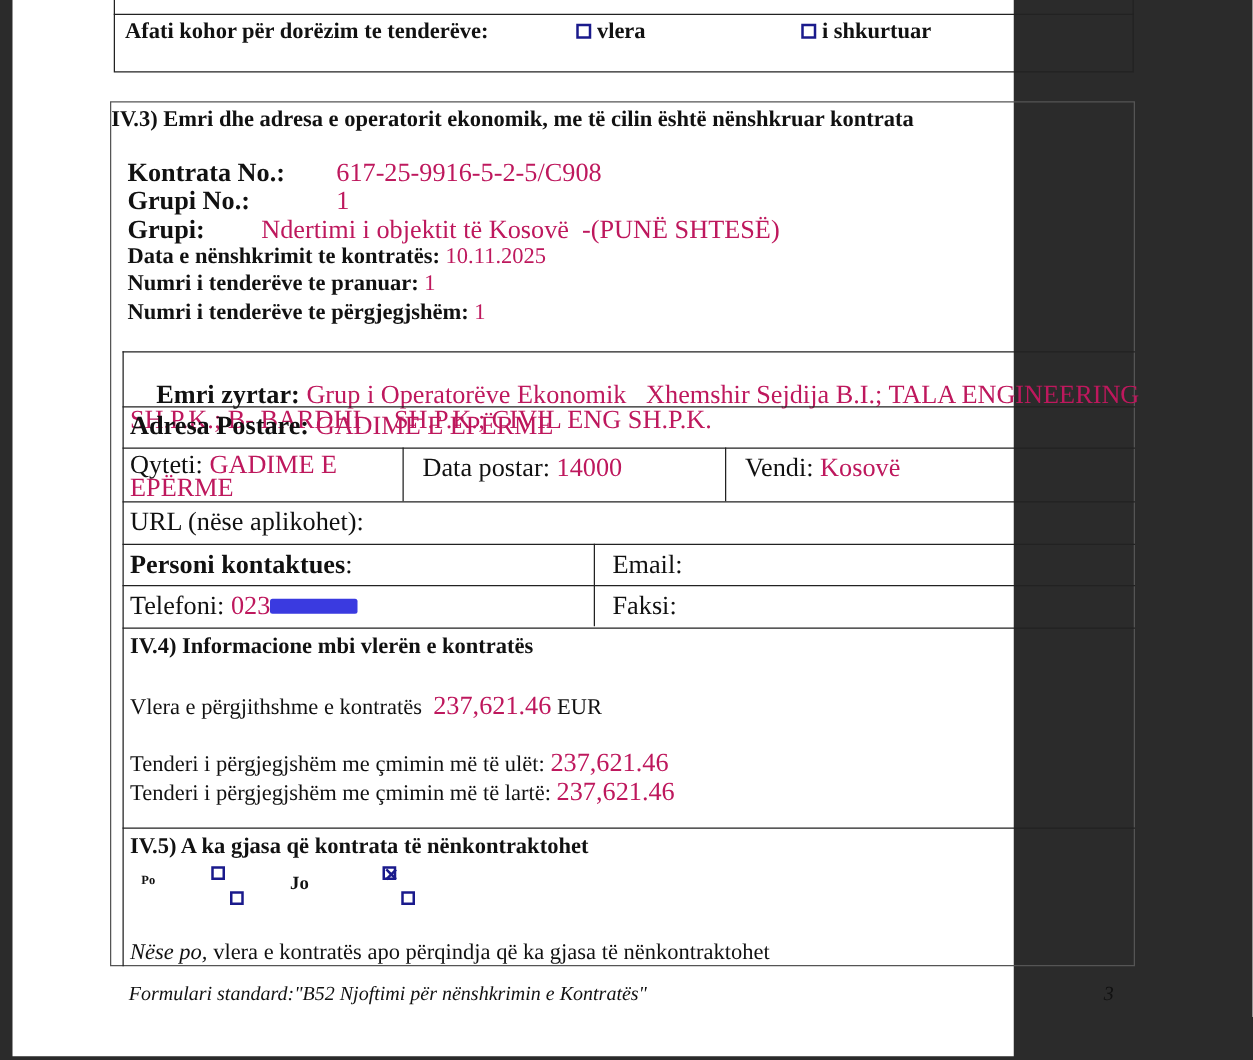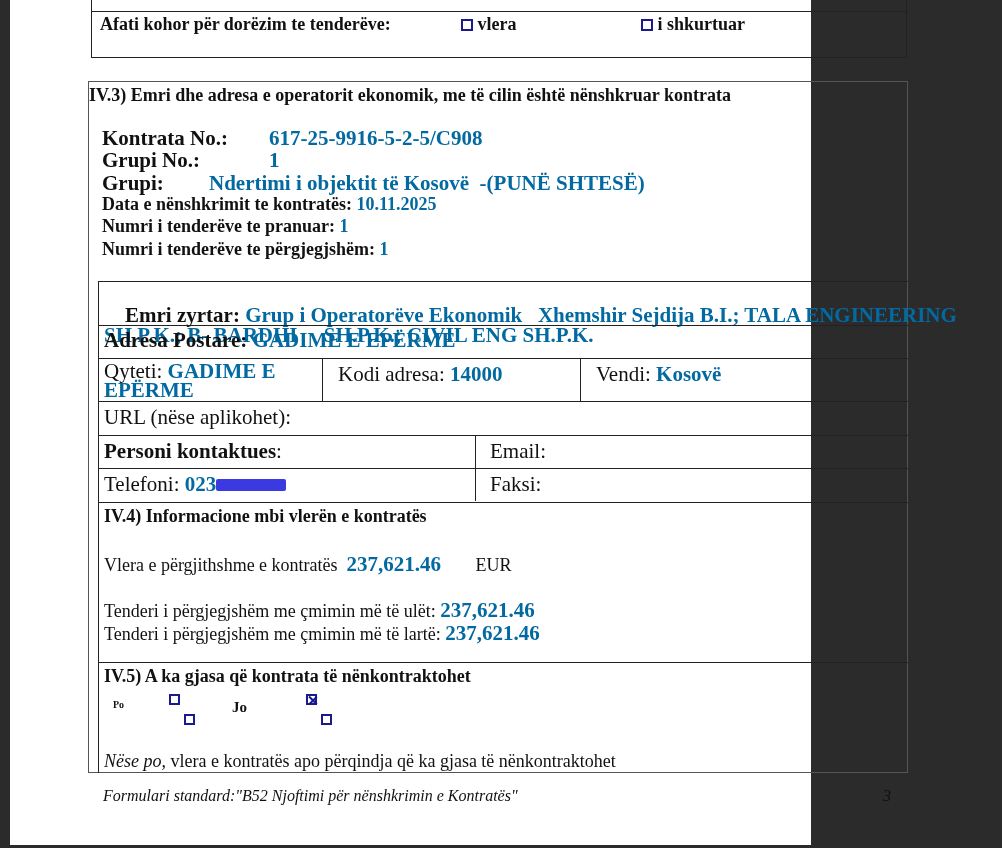--- a/index.html
+++ b/index.html
@@ -1,18 +1,18 @@
 <!DOCTYPE html>
 <html><head>
 <meta charset="utf-8">
 <style>
   html, body { margin:0; padding:0; }
   body { width:1002px; height:848px; background:#2b2b2b; position:relative; overflow:hidden; font-family:"Liberation Serif", "DejaVu Serif", serif; color:#111; }
   .page { position:absolute; left:10px; top:0; width:801px; height:845px; background:#ffffff; }
-  .blue { color:#0369a1; font-weight:bold; }
+  .blue { color:#be185d; font-weight:normal; }
   .b { font-weight:bold; }
   .abs { position:absolute; }
   .box { position:absolute; border:1px solid #222; box-sizing:border-box; }
   .hline { position:absolute; height:1px; background:#222; }
   .vline { position:absolute; width:1px; background:#222; }
   .cb { display:inline-block; width:12px; height:12px; border:2px solid #1a1a8c; box-sizing:border-box; vertical-align:-1px; position:relative; }
   .cb.checked::before, .cb.checked::after { content:""; position:absolute; left:4px; top:-1px; width:1.5px; height:11px; background:#1a1a8c; }
   .cb.checked::before { transform:rotate(45deg); }
   .cb.checked::after { transform:rotate(-45deg); }
   .t18 { font-size:18px; }
@@ -78,21 +78,21 @@
   </div>
 
   <div class="hline" style="left:88px; top:358px; width:810px;"></div>
   <div class="abs t17" style="left:94px; top:362px; line-height:19px;">
     <span>Qyteti:</span>
     <span class="blue">GADIME E</span><br>
     <span class="blue">EPËRME</span>
   </div>
   <div class="vline" style="left:312px; top:358px; height:43px;"></div>
   <div class="abs t17" style="left:328px; top:362px;">
-    <span>Kodi adresa:</span>
+    <span>Data postar:</span>
     <span class="blue">14000</span>
   </div>
   <div class="vline" style="left:570px; top:358px; height:43px;"></div>
   <div class="abs t17" style="left:586px; top:362px;">
     <span>Vendi:</span>
     <span class="blue">Kosovë</span>
   </div>
 
   <div class="hline" style="left:88px; top:401px; width:810px;"></div>
   <div class="abs t17" style="left:94px; top:405px;">URL (nëse aplikohet):</div>
@@ -110,21 +110,21 @@
     <span class="blue">023</span><span class="redact"></span>
   </div>
   <div class="abs t17" style="left:480px; top:472px;">Faksi:</div>
 
   
   <div class="hline" style="left:88px; top:502px; width:810px;"></div>
   <div class="abs t18 b" style="left:94px; top:506px;">IV.4) Informacione mbi vlerën e kontratës</div>
   <div class="abs t18" style="left:94px; top:552px;">
     <span>Vlera e përgjithshme e kontratës</span>&nbsp;
     <span class="blue t17">237,621.46</span>
-    <span style="margin-left:30px;">EUR</span>
+    <span style="">EUR</span>
   </div>
   <div class="abs t18" style="left:94px; top:598px;">
     <span>Tenderi i përgjegjshëm me çmimin më të ulët:</span>
     <span class="blue t17">237,621.46</span>
   </div>
   <div class="abs t18" style="left:94px; top:621px;">
     <span>Tenderi i përgjegjshëm me çmimin më të lartë:</span>
     <span class="blue t17">237,621.46</span>
   </div>
 

